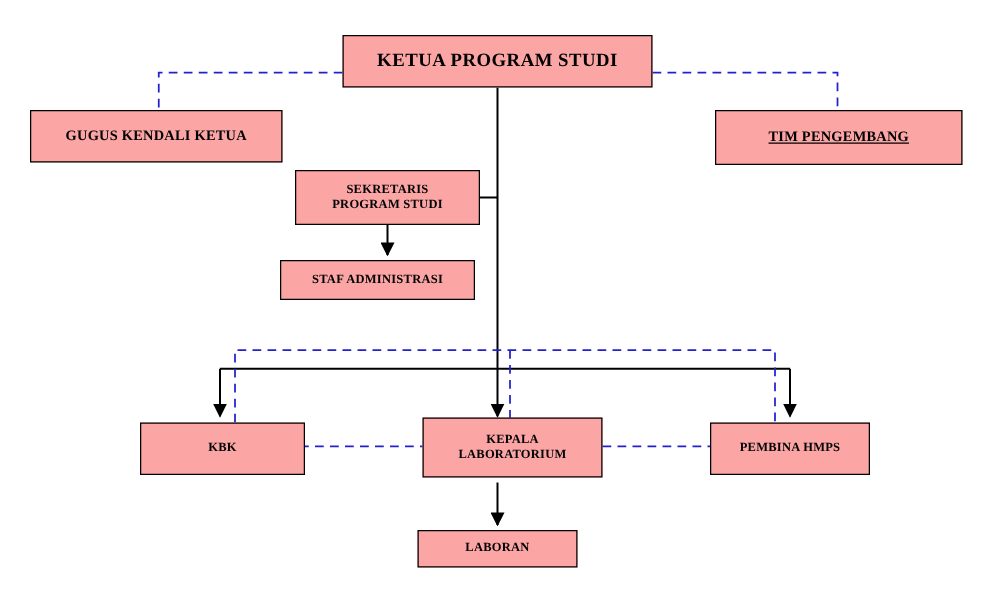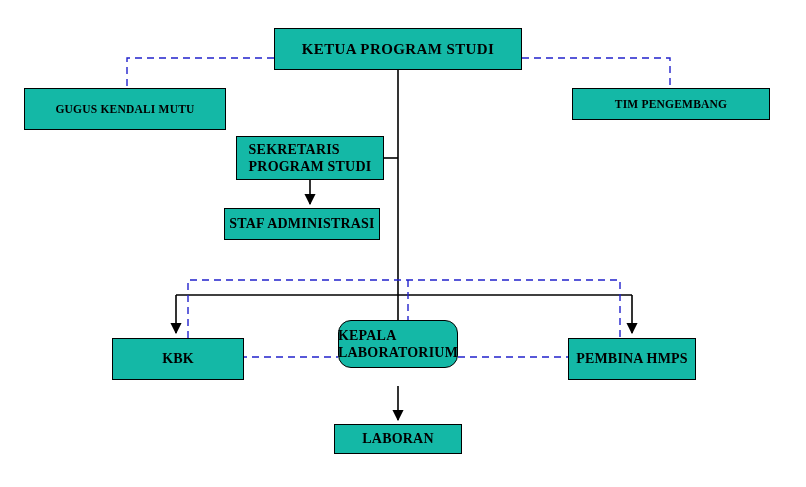--- a/index.html
+++ b/index.html
@@ -22,37 +22,38 @@
     position: absolute;
     top: 0;
     left: 0;
     width: 806px;
     height: 487px;
   }
   .org-node {
     position: absolute;
     box-sizing: border-box;
     border: 1px solid #000000;
-    background: #14b8a6;
+    background: #fca5a5;
     display: flex;
     align-items: center;
     justify-content: center;
+    text-align: center;
   }
   .org-node .node-label {
     font-family: "Liberation Serif", "DejaVu Serif", serif;
     font-weight: bold;
     color: #000000;
     line-height: 1.25;
     letter-spacing: 0.2px;
     white-space: pre-line;
     padding: 0 4px;
   }
   .size-lg .node-label { font-size: 15px; letter-spacing: 0.4px; }
   .size-md .node-label { font-size: 11.5px; }
-  .size-sm .node-label { font-size: 14px; }
+  .size-sm .node-label { font-size: 10px; }
 </style>
 </head>
 <body>
 
 <div id="chart-root">
 
   <svg id="org-svg" viewBox="0 0 806 487" xmlns="http://www.w3.org/2000/svg">
     <defs>
       <marker id="arrow-solid" viewBox="0 0 10 10" refX="9" refY="5" markerWidth="7" markerHeight="7" orient="auto-start-reverse">
         <path d="M 0 0 L 10 5 L 0 10 z" fill="#000000"></path>
@@ -81,41 +82,41 @@
     <line x1="240" y1="357" x2="338" y2="357" stroke="#2222cc" stroke-width="1.4" stroke-dasharray="7,5"></line>
 
     <line x1="458" y1="357" x2="568" y2="357" stroke="#2222cc" stroke-width="1.4" stroke-dasharray="7,5"></line>
   </svg>
 
   <div class="org-node size-lg" style="left:274px; top:28px; width:248px; height:42px;">
     <span class="node-label">KETUA PROGRAM STUDI</span>
   </div>
 
   <div class="org-node size-md" style="left:24px; top:88px; width:202px; height:42px;">
-    <span class="node-label">GUGUS KENDALI MUTU</span>
+    <span class="node-label">GUGUS KENDALI KETUA</span>
   </div>
 
-  <div class="org-node size-md" style="left:572px; top:88px; width:198px; height:32px;">
+  <div class="org-node size-md" style="left:572px; top:88px; width:198px; height:44px;text-decoration:underline;">
     <span class="node-label">TIM PENGEMBANG</span>
   </div>
 
   <div class="org-node size-sm" style="left:236px; top:136px; width:148px; height:44px;">
     <span class="node-label">SEKRETARIS
 PROGRAM STUDI</span>
   </div>
 
   <div class="org-node size-sm" style="left:224px; top:208px; width:156px; height:32px;">
     <span class="node-label">STAF ADMINISTRASI</span>
   </div>
 
   <div class="org-node size-sm" style="left:112px; top:338px; width:132px; height:42px;">
     <span class="node-label">KBK</span>
   </div>
 
-  <div class="org-node size-sm" style="left:338px; top:320px; width:120px; height:48px;border-radius:13px;">
+  <div class="org-node size-sm" style="left:338px; top:334px; width:144px; height:48px;">
     <span class="node-label">KEPALA
 LABORATORIUM</span>
   </div>
 
   <div class="org-node size-sm" style="left:334px; top:424px; width:128px; height:30px;">
     <span class="node-label">LABORAN</span>
   </div>
 
   <div class="org-node size-sm" style="left:568px; top:338px; width:128px; height:42px;">
     <span class="node-label">PEMBINA  HMPS</span>

